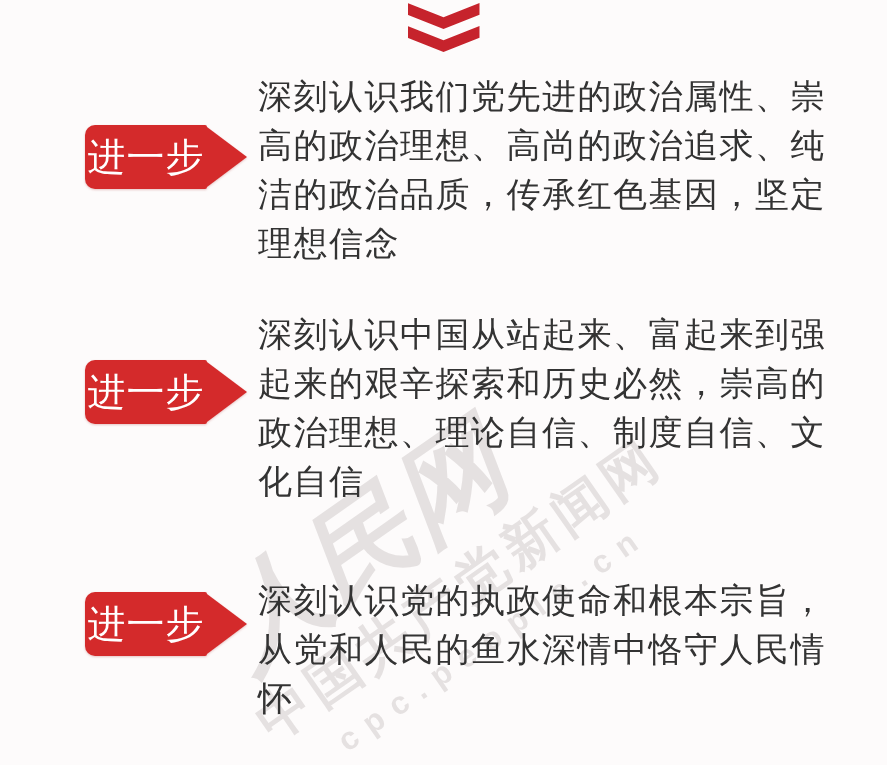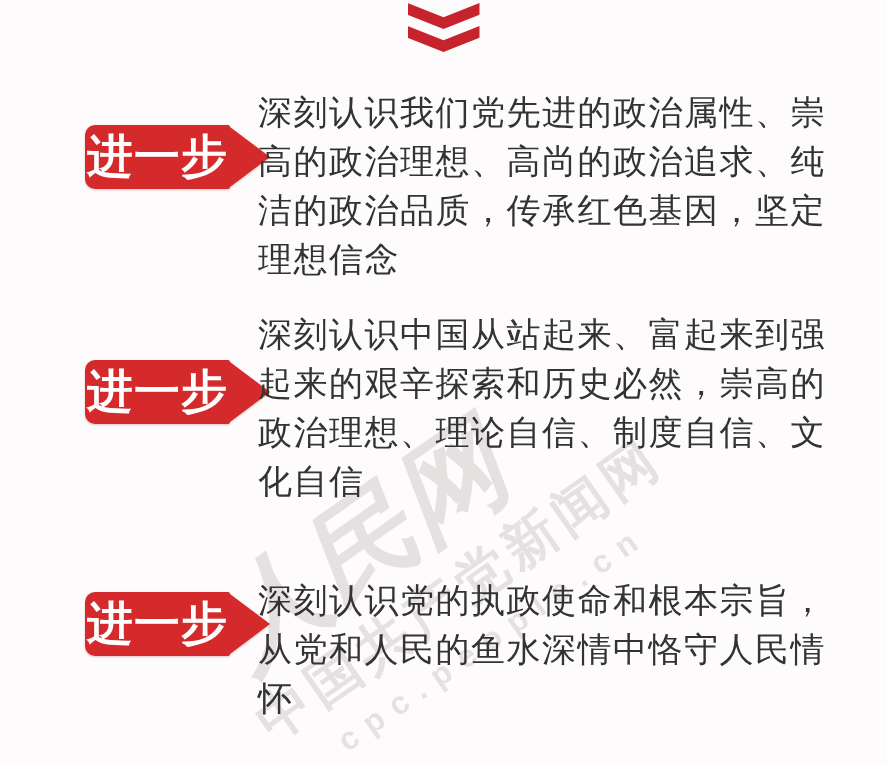--- a/index.html
+++ b/index.html
@@ -27,42 +27,42 @@
   .badge {
     position:absolute; left:85px;
     display:flex; align-items:center;
     height:60px;
     filter:drop-shadow(0 1px 1px rgba(160,30,30,0.25));
   }
   .badge-body {
     background:#d42a2b; color:#ffffff;
     height:64px; min-width:118px;
     display:flex; align-items:center; justify-content:center;
-    font-size:46px; font-weight:bold;
+    font-size:38px; font-weight:normal;
     letter-spacing:1px;
     border-radius:10px 2px 2px 10px;
     padding:0 2px;
   }
   .badge-tip {
     width:0; height:0;
     border-top:30px solid transparent;
     border-bottom:30px solid transparent;
     border-left:40px solid #d42a2b;
   }
 
   
   .step-text {
     position:absolute; left:258px;
     width:594px;
     font-size:34px; line-height:49px;
     color:#333333;
     letter-spacing:1.5px;
     z-index:2;
   }
-  .text-1 { top:88px; }
+  .text-1 { top:72px; }
   .text-2 { top:310px; }
   .text-3 { top:576px; }
   .badge-1 { top:127px; }
   .badge-2 { top:362px; }
   .badge-3 { top:594px; }
 
   
   .watermark {
     position:absolute; left:140px; top:448px;
     width:600px;

